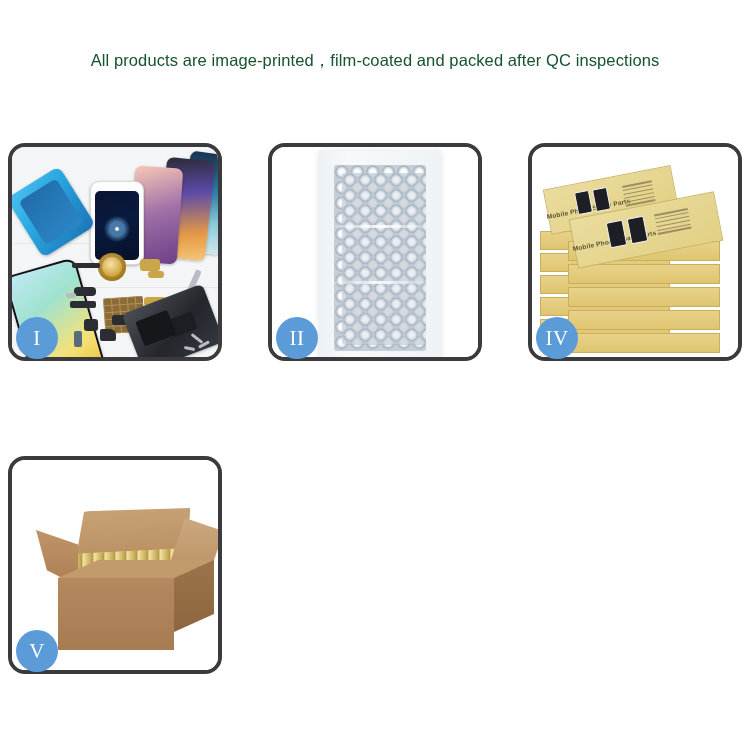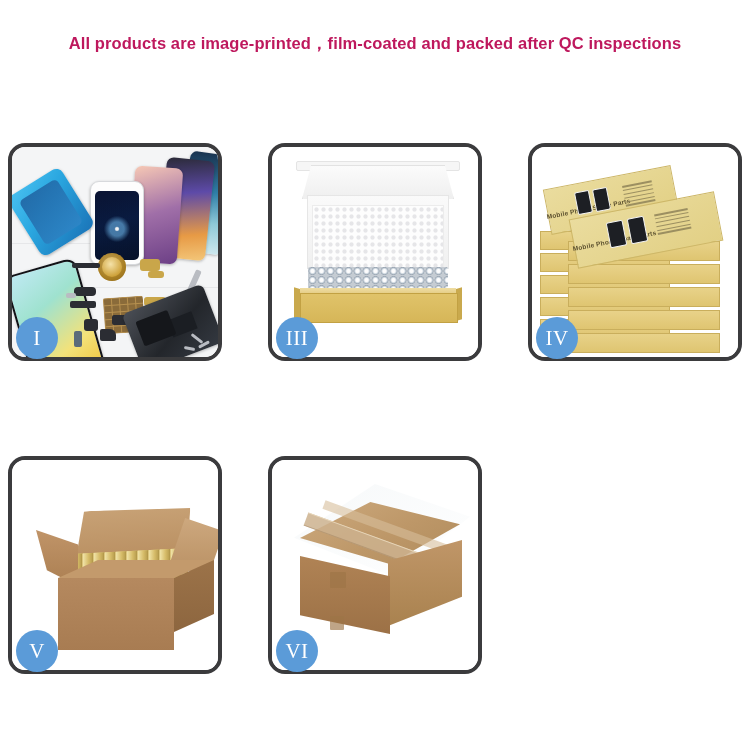--- a/index.html
+++ b/index.html
@@ -20,24 +20,24 @@
   .title {
     font-size: 38px;
     font-weight: 700;
     color: #0d0d0d;
     letter-spacing: 1.2px;
     line-height: 1;
     white-space: nowrap;
     font-family: "Liberation Sans", sans-serif;
   }
   .subtitle {
-    margin-top: 0;
+    margin-top: 17px;
     font-size: 16.5px;
-    font-weight: 700;
-    color: #be185d;
+    font-weight: 400;
+    color: #14532d;
     letter-spacing: 0.1px;
     white-space: nowrap;
     font-family: "Liberation Sans", sans-serif;
   }
 
   
   .grid {
     position: absolute;
     left: 8px;
     top: 143px;
@@ -390,35 +390,32 @@
       <div class="chip gold" style="left:122px;top:178px;width:9px;height:14px;border-radius:2px;"></div>
       <div class="chip sil" style="left:178px;top:122px;width:6px;height:30px;transform:rotate(24deg);"></div>
       <div class="ph board"></div>
       <div class="chip sil" style="left:178px;top:190px;width:14px;height:3px;transform:rotate(38deg);"></div>
       <div class="chip sil" style="left:186px;top:196px;width:12px;height:3px;transform:rotate(-28deg);"></div>
       <div class="chip sil" style="left:172px;top:200px;width:11px;height:3px;transform:rotate(12deg);"></div>
     </div>
     <div class="badge">I</div>
   </div>
 
-
   <div class="card">
-    <div class="card-inner c3">
-      <div class="m3-lidtop"></div>
-      <div class="m3-lid"></div>
-      <div class="m3-inner"></div>
-      <div class="m3-foam"></div>
-      <div class="m3-bubble"></div>
-      <div class="m3-side-l"></div>
-      <div class="m3-side-r"></div>
-      <div class="m3-rim"></div>
-      <div class="m3-front"></div>
+    <div class="card-inner c2">
+      <div class="pouch">
+        <div class="bubbles"></div>
+        <div class="bubbles shift"></div>
+        <div class="pouch-seam" style="top:74px"></div>
+        <div class="pouch-seam" style="top:130px"></div>
+      </div>
     </div>
-    <div class="badge">III</div>
+    <div class="badge">II</div>
   </div>
+
 
   <div class="card">
     <div class="card-inner c4">
 
       <div class="stackbox" style="left:8px;  top:172px; width:128px; height:17px;"></div>
       <div class="stackbox" style="left:8px;  top:150px; width:128px; height:17px;"></div>
       <div class="stackbox" style="left:8px;  top:128px; width:128px; height:17px;"></div>
       <div class="stackbox" style="left:8px;  top:106px; width:128px; height:17px;"></div>
       <div class="stackbox" style="left:8px;  top:84px;  width:128px; height:17px;"></div>
 
@@ -475,27 +472,14 @@
       </div>
       <div class="k-flap-left"></div>
       <div class="k-flap-right"></div>
       <div class="k-top-rim"></div>
       <div class="k-side"></div>
       <div class="k-front"></div>
     </div>
     <div class="badge">V</div>
   </div>
 
-  <div class="card">
-    <div class="card-inner c6">
-      <div class="s-wrap"></div>
-      <div class="s-top"></div>
-      <div class="s-tape2"></div>
-      <div class="s-tape"></div>
-      <div class="s-side"></div>
-      <div class="s-front"></div>
-      <div class="s-tab" style="left:58px;top:112px;width:16px;height:16px;"></div>
-      <div class="s-tab" style="left:58px;top:156px;width:14px;height:14px;"></div>
-    </div>
-    <div class="badge">VI</div>
-  </div>
 
 </div>
 
 </body></html>

